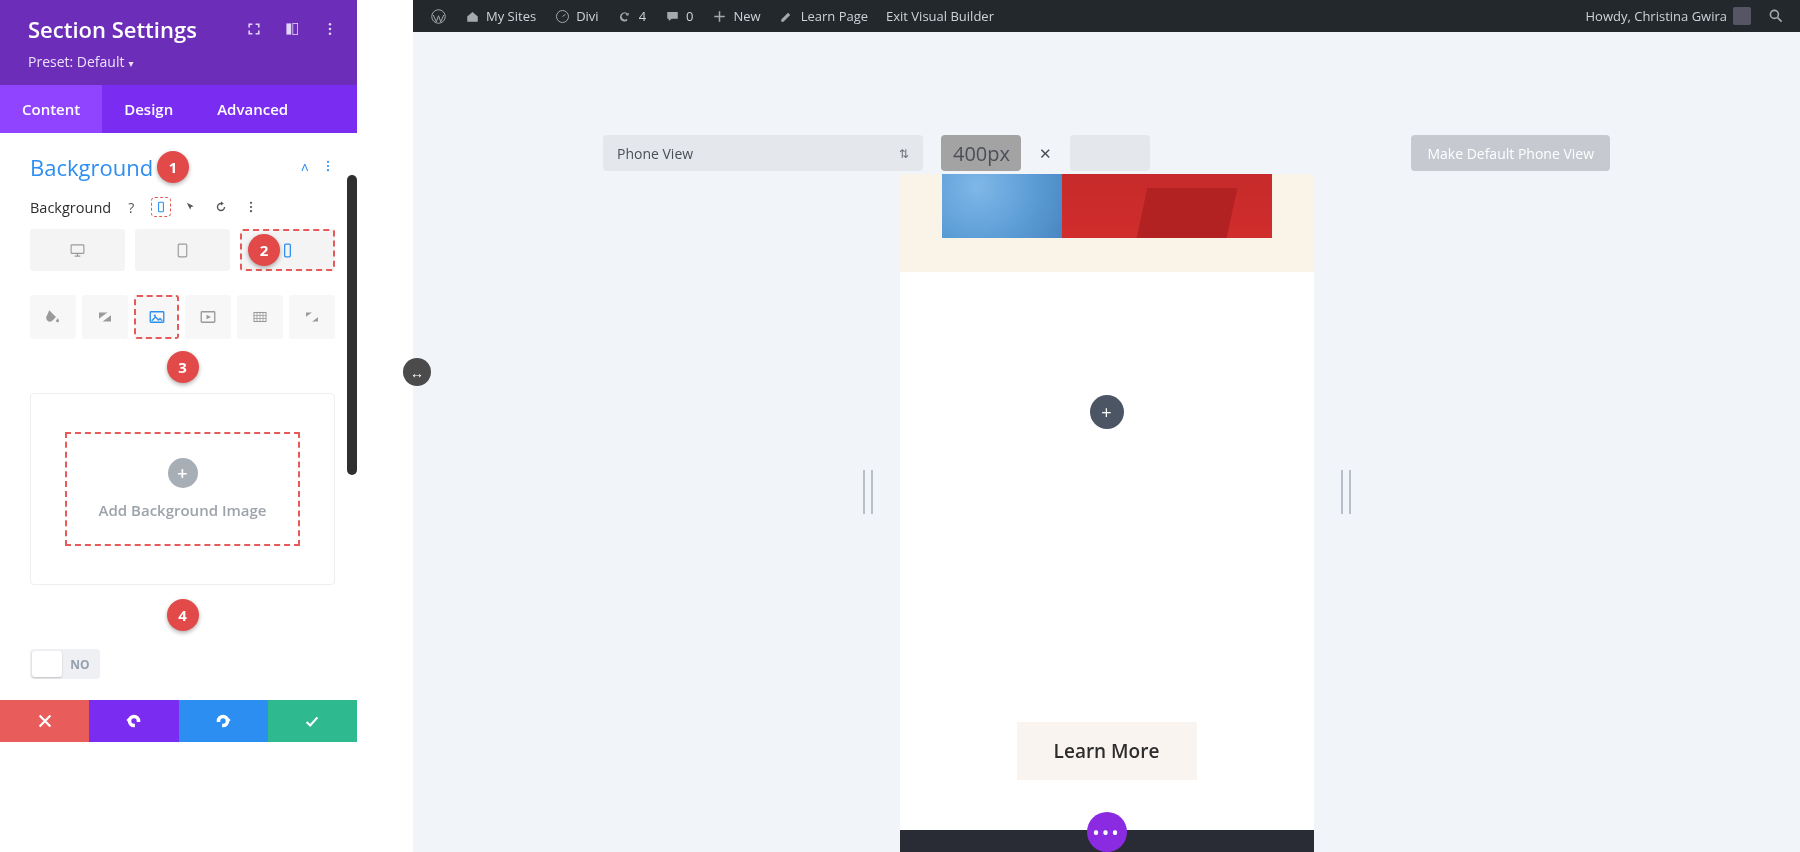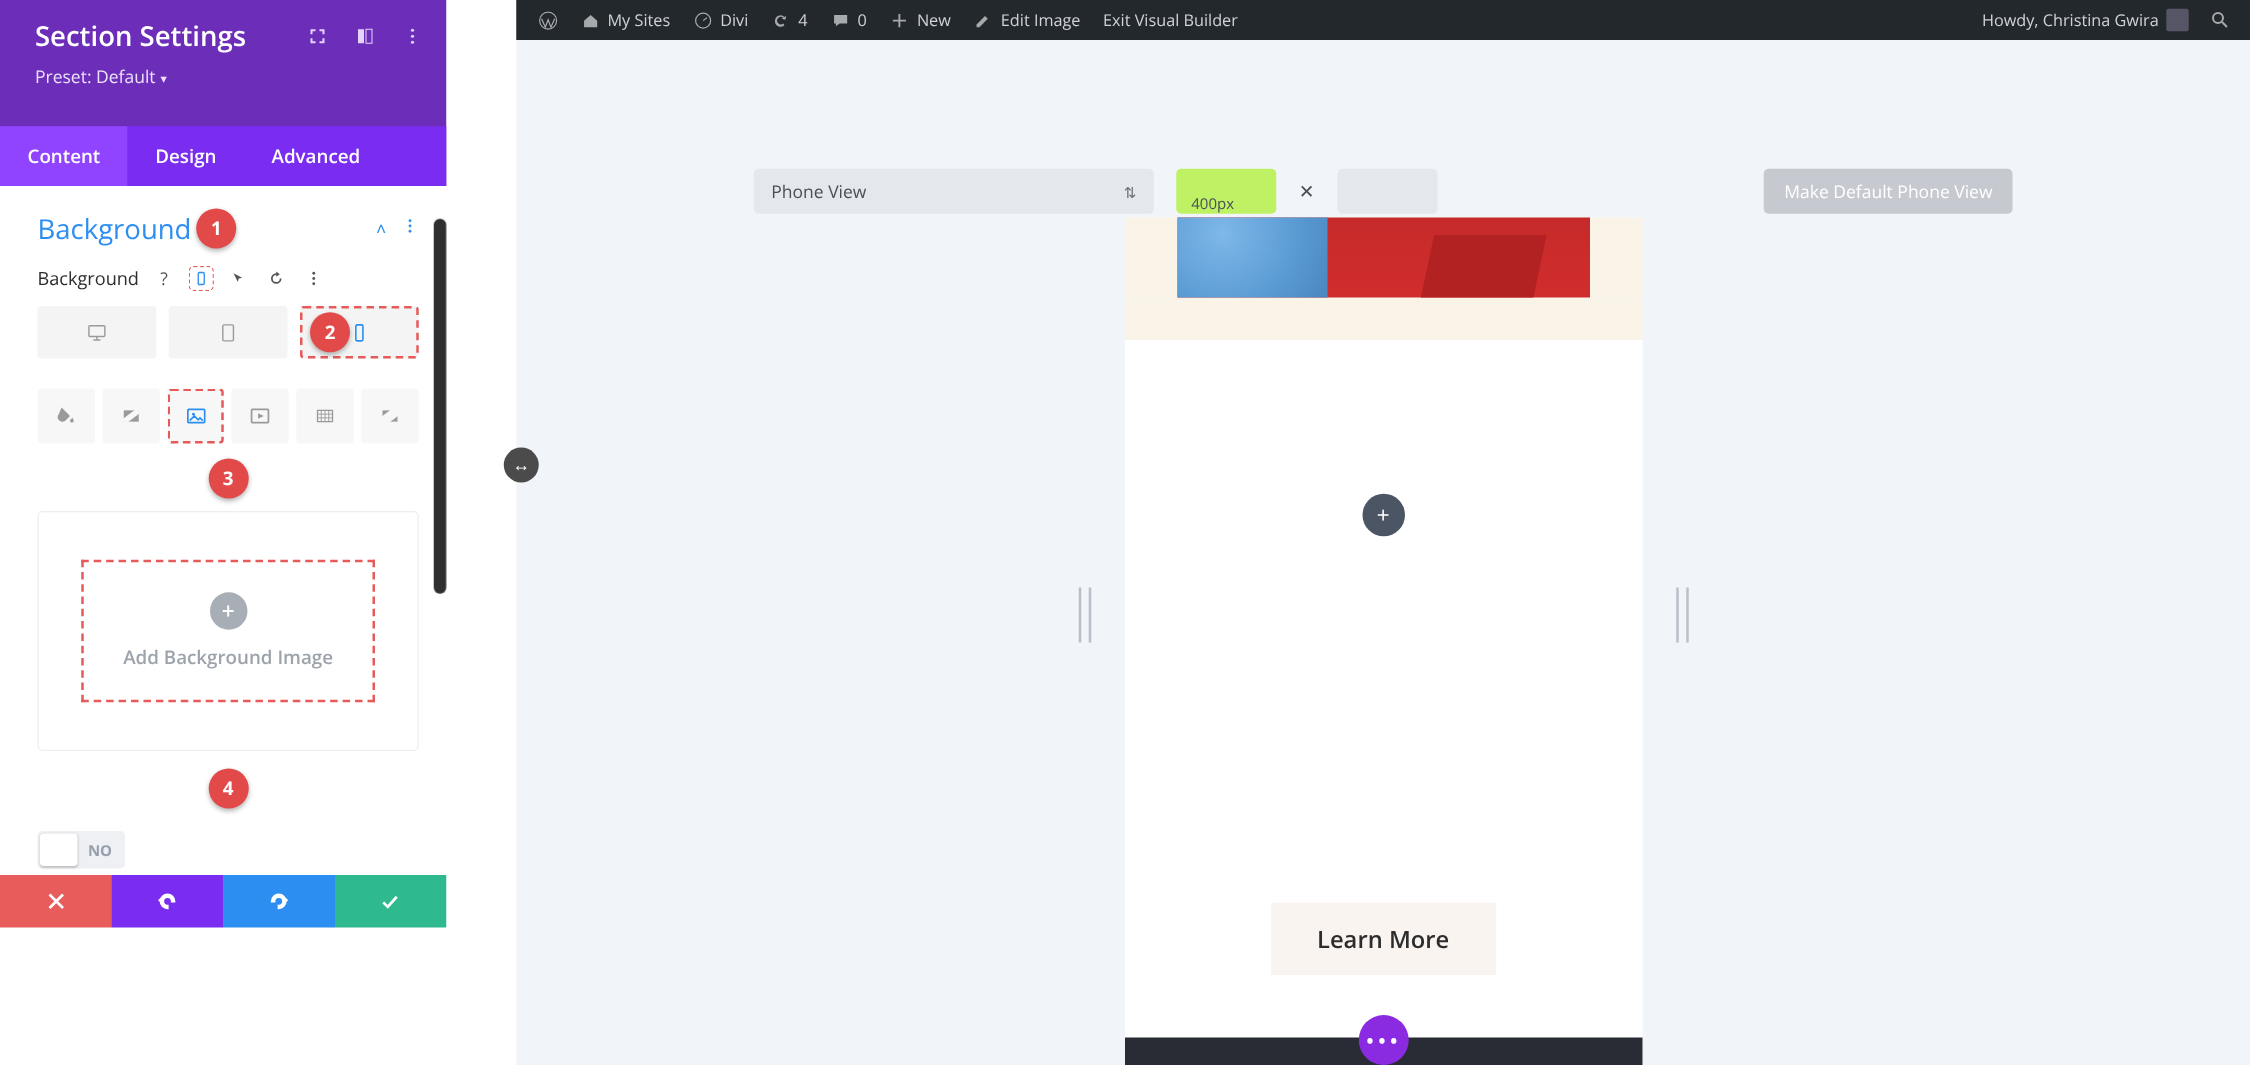--- a/index.html
+++ b/index.html
@@ -31,21 +31,21 @@
   .sp-header {
     background: #6c2eb9;
     color: #fff;
   }
   .sp-titlebar {
     display: flex; align-items: center; padding: 14px 18px 4px 28px;
   }
   .sp-title { font-size: 22px; font-weight: 600; flex: 1; }
   .sp-header-icons { display: flex; gap: 20px; align-items: center; }
   .sp-header-icons .hicon { width: 18px; height: 18px; display:inline-flex; align-items:center; justify-content:center; color:#e3d4fa; font-size:16px; cursor:pointer; }
-  .sp-preset { padding: 4px 18px 30px 28px; font-size: 14px; color:#ece0fb; }
+  .sp-preset { padding: 4px 18px 14px 28px; font-size: 14px; color:#ece0fb; }
   .sp-preset .caret { font-size: 10px; margin-left:4px; }
 
   .sp-tabs {
     display: flex; background: #7a2cf1;
   }
   .sp-tabs .tab {
     flex: 0 0 auto; padding: 14px 22px; color: #fff; font-size: 15px; font-weight: 600; cursor: pointer;
     background: #7a2cf1;
   }
   .sp-tabs .tab.active { background: #9144ff; }
@@ -152,22 +152,22 @@
     position:absolute; top:103px; left:0; right:0; padding:0 20px;
     display:flex; align-items:center; gap:18px;
   }
   .vp-select {
     width:320px; height:36px; background:#e4e7ec; border-radius:4px; padding:0 14px;
     display:flex; align-items:center; font-size:14px; color:#4a4f57; cursor:pointer;
     margin-left: 170px;
   }
   .vp-select .arrows { margin-left:auto; font-size:12px; color:#6b7078; }
   .vp-width {
-    width:80px; height:36px; background:#bef264; border-radius:4px; padding:0 12px;
-    display:flex; align-items:flex-end; font-size:12px; color:#4a4f57;
+    width:80px; height:36px; background:#a3a3a3; border-radius:4px; padding:0 12px;
+    display:flex; align-items:center; font-size:20px; color:#4a4f57;
   }
   .vp-x { font-size:15px; color:#4a4f57; }
   .vp-height {
     width:80px; height:36px; background:#e4e7ec; border-radius:4px;
   }
   .vp-default-btn {
     margin-left:auto; height:36px; padding:0 16px; background:#dfe3e9; border-radius:4px;
     display:flex; align-items:center; font-size:14px; color:#ffffff; background:#c6c9d0; cursor:pointer;
     margin-right: 170px;
   }
@@ -274,21 +274,21 @@
           </svg>
         </span>
         <span>New</span>
       </div>
     <div class="ab-item">
         <span class="icon">
           <svg viewBox="0 0 20 20">
             <path d="M3 14l9-9 3 3-9 9H3z"></path>
           </svg>
         </span>
-        <span>Edit Image</span>
+        <span>Learn Page</span>
       </div>
     <div class="ab-item">
         <span>Exit Visual Builder</span>
       </div>
   </div>
   <div class="ab-right">
     <div class="ab-item">
         <span>Howdy, Christina Gwira</span>
         <span class="avatar"></span>
       </div>

